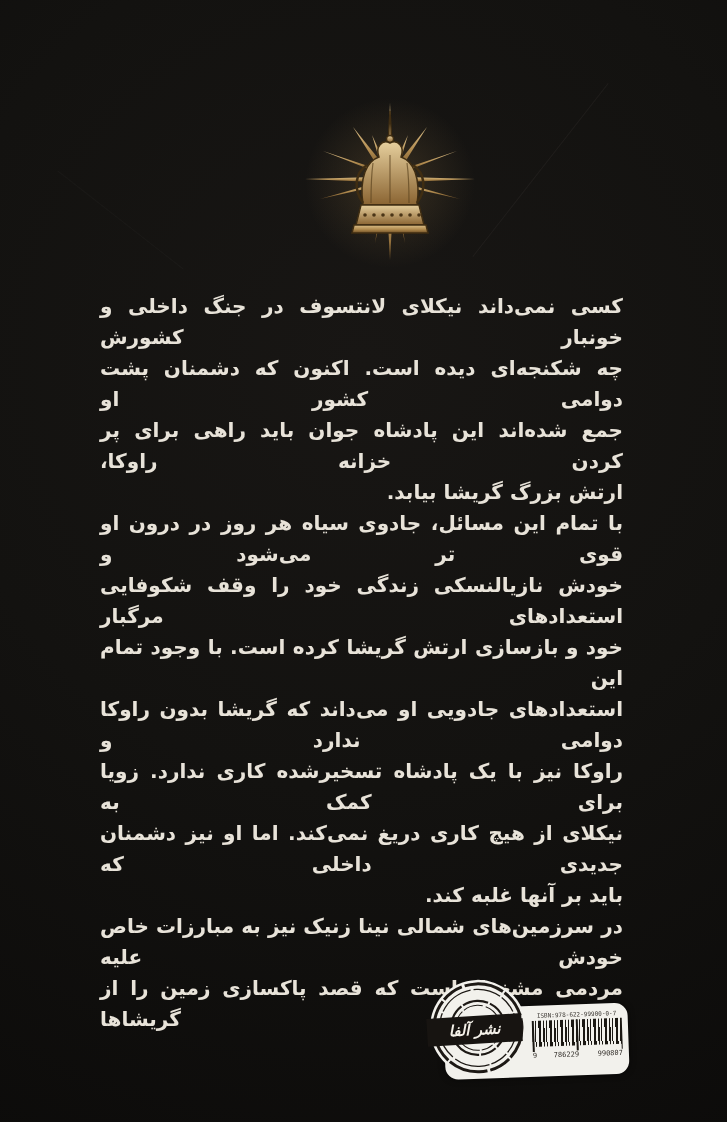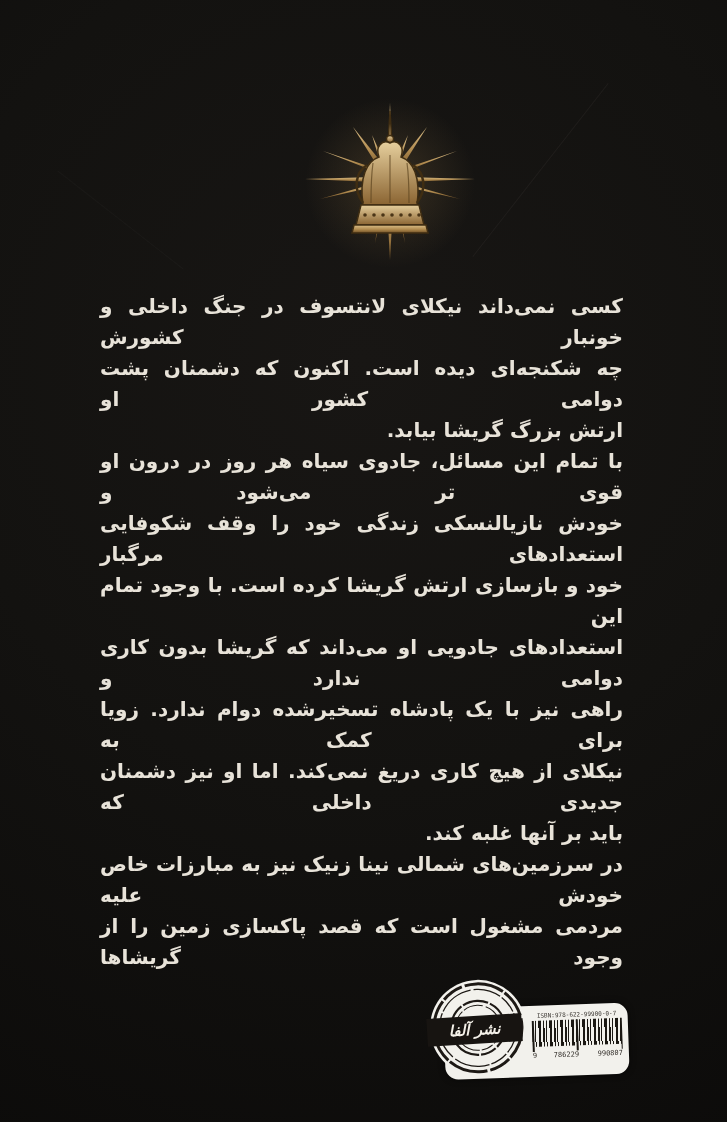--- a/index.html
+++ b/index.html
@@ -132,26 +132,27 @@
         <circle cx="117" cy="130" r="1.8"></circle>
       <circle cx="126" cy="130" r="1.8"></circle>
         <circle cx="135" cy="130" r="1.8"></circle>
       <circle cx="144" cy="130" r="1.8"></circle>
     </g>
   </svg>
 
   <div class="synopsis">
     <div class="line">کسی نمی‌داند نیکلای لانتسوف در جنگ داخلی و خونبار کشورش</div>
     <div class="line">چه شکنجه‌ای دیده است. اکنون که دشمنان پشت دوامی کشور او</div>
+    <div class="line">جمع شده‌اند این پادشاه جوان باید راهی برای پر کردن خزانه راوکا،</div>
     <div class="line para-end">ارتش بزرگ گریشا بیابد.</div>
     <div class="line">با تمام این مسائل، جادوی سیاه هر روز در درون او قوی تر می‌شود و</div>
     <div class="line">خودش نازیالنسکی زندگی خود را وقف شکوفایی استعدادهای مرگبار</div>
     <div class="line">خود و بازسازی ارتش گریشا کرده است. با وجود تمام این</div>
-    <div class="line">استعدادهای جادویی او می‌داند که گریشا بدون کاری دوامی ندارد و</div>
-    <div class="line">راهی نیز با یک پادشاه تسخیرشده دوام ندارد. زویا برای کمک به</div>
+    <div class="line">استعدادهای جادویی او می‌داند که گریشا بدون راوکا دوامی ندارد و</div>
+    <div class="line">راوکا نیز با یک پادشاه تسخیرشده کاری ندارد. زویا برای کمک به</div>
     <div class="line">نیکلای از هیچ کاری دریغ نمی‌کند. اما او نیز دشمنان جدیدی داخلی که</div>
     <div class="line para-end">باید بر آنها غلبه کند.</div>
     <div class="line">در سرزمین‌های شمالی نینا زنیک نیز به مبارزات خاص خودش علیه</div>
     <div class="line">مردمی مشغول است که قصد پاکسازی زمین را از وجود گریشاها</div>
 
   </div>
 
   <div class="sticker">
     <div class="sticker-rect"></div>
     <div class="sticker-circle"></div>

